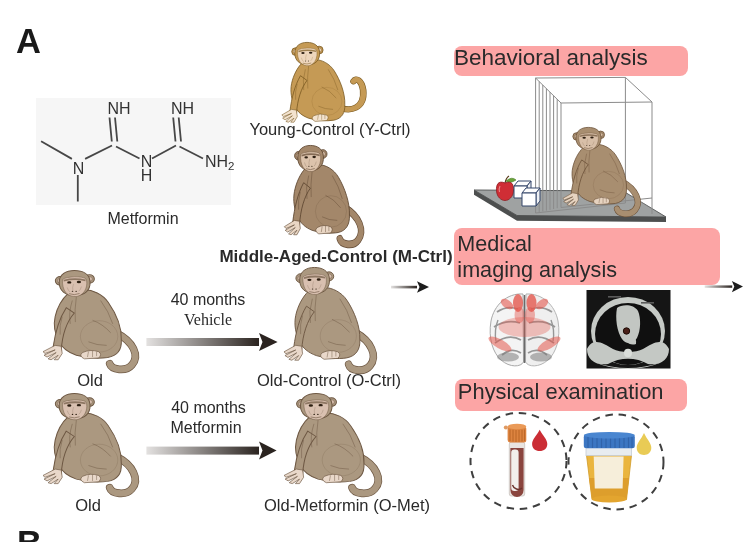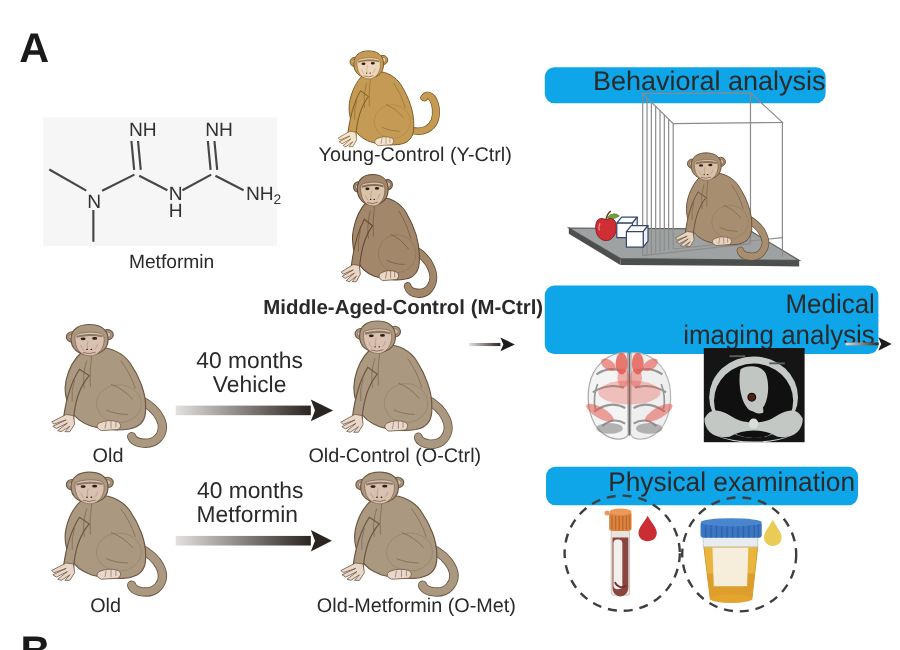--- a/index.html
+++ b/index.html
@@ -1,41 +1,41 @@
 <!DOCTYPE html>
 <html><head>
 <meta charset="utf-8">
 <style>
   html,body{margin:0;padding:0;}
   body{width:750px;height:542px;background:#fff;font-family:"Liberation Sans",sans-serif;overflow:hidden;position:relative;}
   .lbl{position:absolute;color:#2a2a2a;white-space:nowrap;transform:translateX(-50%);line-height:1;}
   .s16{font-size:16.5px;}
-  .s17{font-size:19px;}
-  .hdr{position:absolute;background:#0ea5e9;border-radius:8px;color:#2a2a2a;text-align:right;margin-top:10px;}
+  .s17{font-size:16px;}
+  .hdr{position:absolute;background:#fca5a5;border-radius:8px;color:#2a2a2a;text-align:left;}
   .panel{font-size:22.5px;line-height:1;}
   .big{position:absolute;font-weight:bold;font-size:34.5px;color:#1a1a1a;line-height:1;}
   svg{position:absolute;left:0;top:0;}
 </style>
 </head>
 <body>
 <div class="big" style="left:16px;top:23.5px;">A</div>
 <div class="big" style="left:17px;top:526.2px;">B</div>
 
 <div class="hdr" style="left:454px;top:46px;width:234px;height:30px;"><span class="panel" style="display:inline-block;margin-top:1px;">Behavioral analysis</span></div>
-<div class="hdr" style="left:454px;top:228px;width:233px;height:57px;padding-left:45px;"><span class="panel" style="display:inline-block;margin-top:2.5px;line-height:26.5px;transform:scaleX(0.96);">Medical<br>imaging analysis</span></div>
-<div class="hdr" style="left:455px;top:379px;width:260px;height:32px;"><span class="panel" style="display:inline-block;margin-top:1.7px;transform:scaleX(0.973);">Physical examination</span></div>
-
-<div class="lbl s16" style="left:346px;top:120.8px;">Young-Control (Y-Ctrl)</div>
+<div class="hdr" style="left:454px;top:228px;width:266px;height:57px;"><span class="panel" style="display:inline-block;margin-top:2.5px;line-height:26.5px;transform:scaleX(0.96);">Medical<br>imaging analysis</span></div>
+<div class="hdr" style="left:455px;top:379px;width:232px;height:32px;"><span class="panel" style="display:inline-block;margin-top:1.7px;transform:scaleX(0.973);">Physical examination</span></div>
+
+<div class="lbl s16" style="left:330px;top:120.8px;">Young-Control (Y-Ctrl)</div>
 <div class="lbl" style="font-size:17px;left:336px;top:247.7px;font-weight:bold;">Middle-Aged-Control (M-Ctrl)</div>
 <div class="lbl s16" style="left:90px;top:372px;">Old</div>
 <div class="lbl s16" style="left:329px;top:372px;">Old-Control (O-Ctrl)</div>
 <div class="lbl s16" style="left:88px;top:496.5px;">Old</div>
 <div class="lbl s16" style="left:347px;top:496.5px;">Old-Metformin (O-Met)</div>
 <div class="lbl s17" style="left:208px;top:292.1px;">40 months</div>
-<div class="lbl s17" style="left:208px;top:311.7px;">Vehicle</div>
+<div class="lbl s17" style="left:208px;top:311.7px;font-family:Liberation Serif, serif;">Vehicle</div>
 <div class="lbl s17" style="left:208.5px;top:399.8px;">40 months</div>
 <div class="lbl s17" style="left:206px;top:419.8px;">Metformin</div>
 <div class="lbl" style="font-size:16px;left:143px;top:211px;">Metformin</div>
 
 <svg width="750" height="542" viewBox="0 0 750 542">
 <defs>
   <linearGradient id="agrad" x1="0" y1="0" x2="1" y2="0">
     <stop offset="0" stop-color="#e3e1e0"></stop>
         <stop offset="1" stop-color="#2b2420"></stop>
   </linearGradient>

